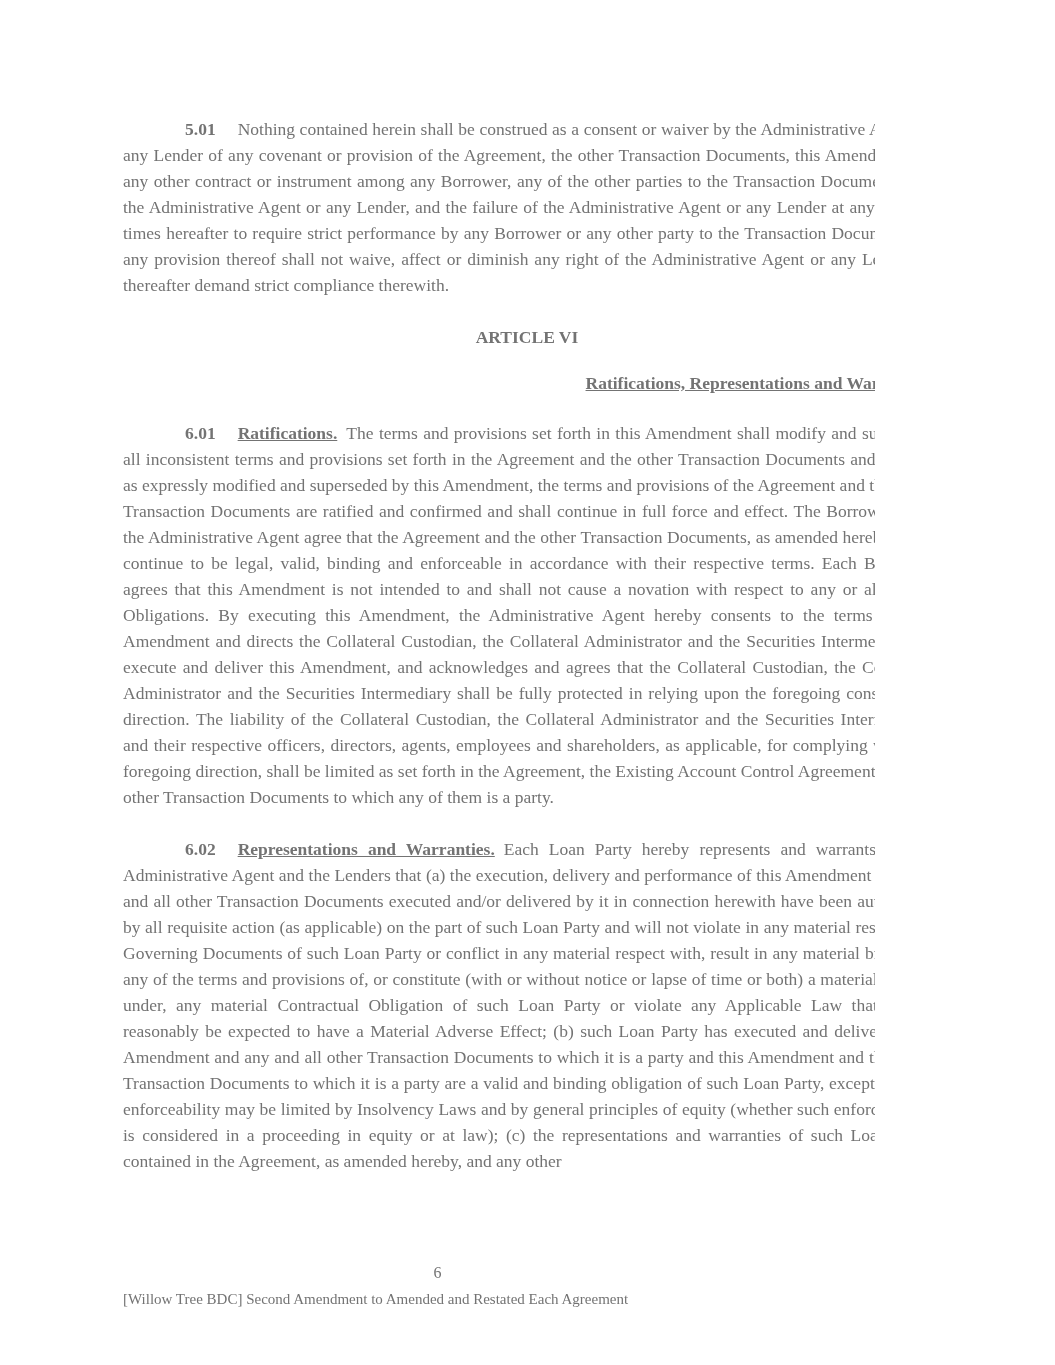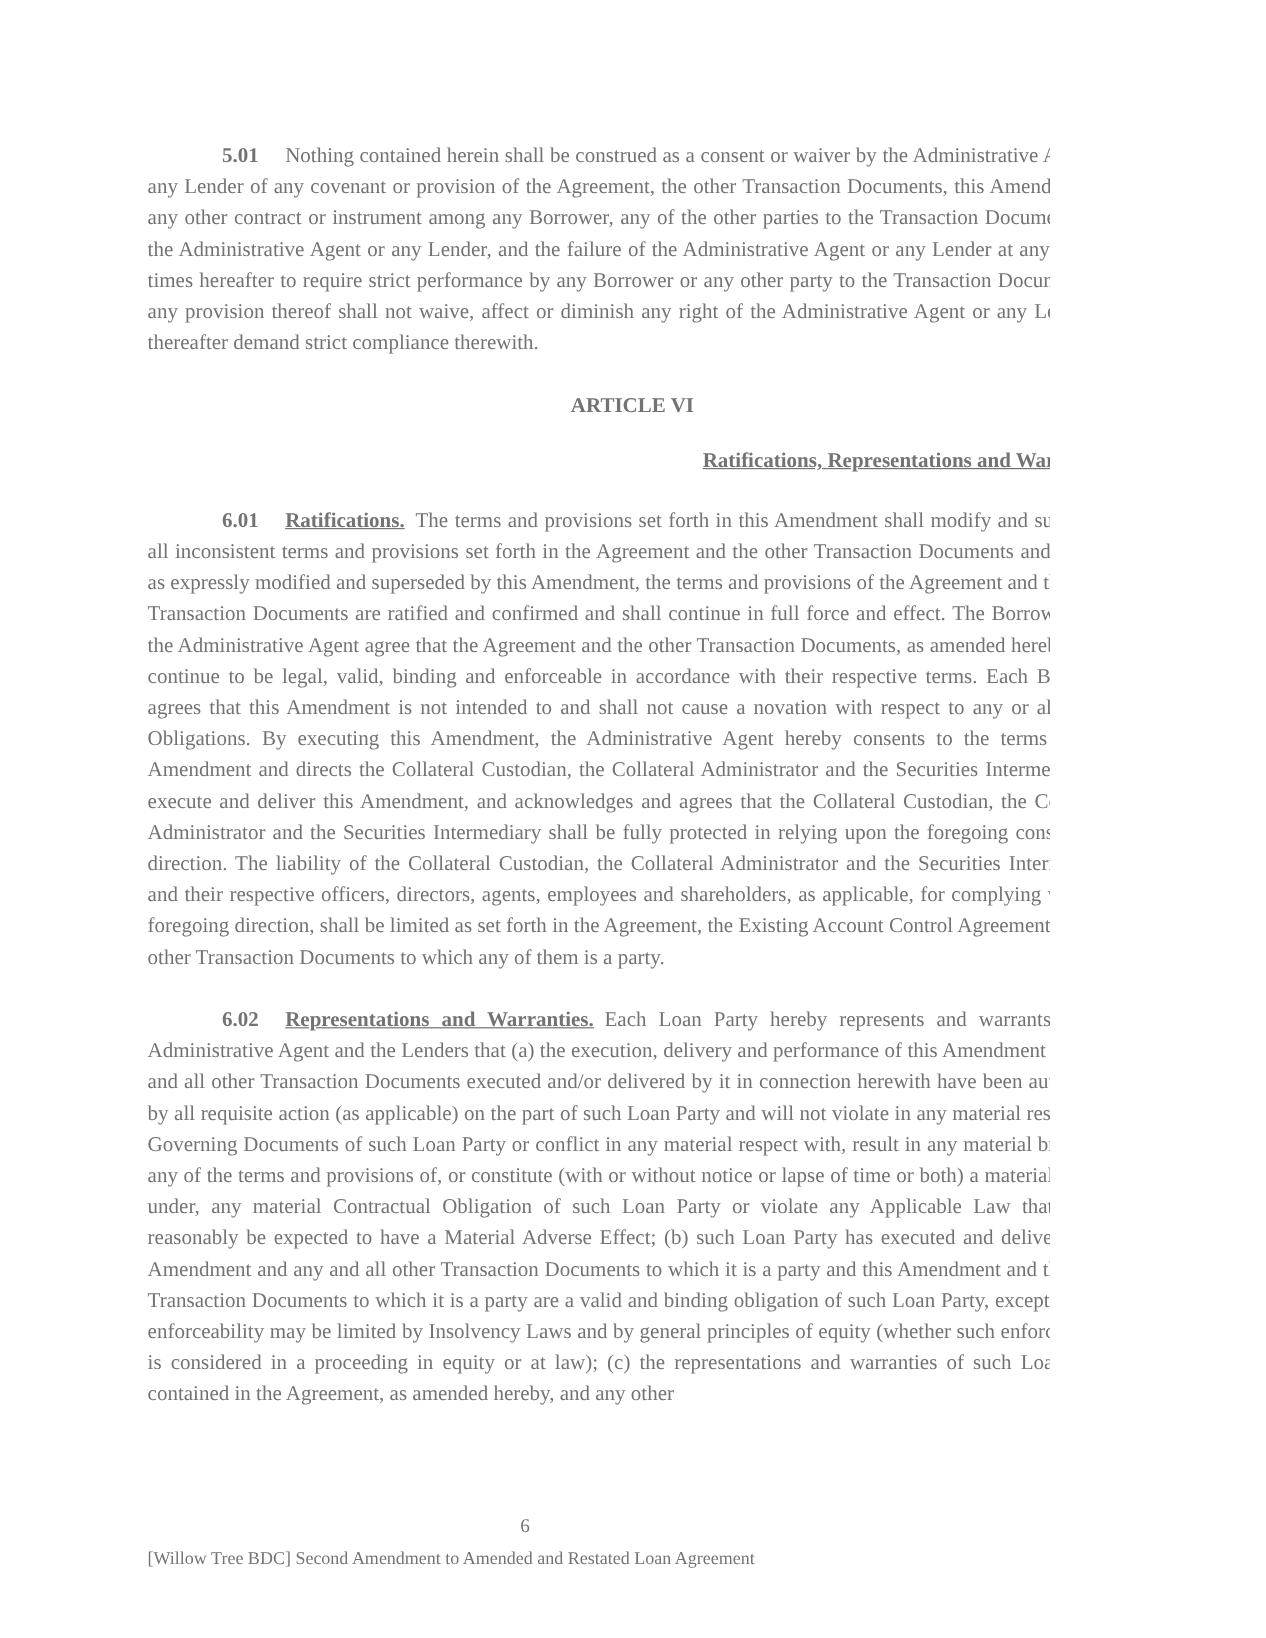--- a/index.html
+++ b/index.html
@@ -82,16 +82,16 @@
 
     <p class="para"><span class="num">6.01</span><span class="tab"></span><span class="sect-title">Ratifications.</span><span>The terms and provisions set forth in this Amendment shall modify and supersede all inconsistent terms and provisions set forth in the Agreement and the other Transaction Documents and, except as expressly modified and superseded by this Amendment, the terms and provisions of the Agreement and the other Transaction Documents are ratified and confirmed and shall continue in full force and effect.  The Borrowers and the Administrative Agent agree that the Agreement and the other Transaction Documents, as amended hereby, shall continue to be legal, valid, binding and enforceable in accordance with their respective terms.  Each Borrower agrees that this Amendment is not intended to and shall not cause a novation with respect to any or all of the Obligations.  By executing this Amendment, the Administrative Agent hereby consents to the terms of this Amendment and directs the Collateral Custodian, the Collateral Administrator and the Securities Intermediary to execute and deliver this Amendment, and acknowledges and agrees that the Collateral Custodian, the Collateral Administrator and the Securities Intermediary shall be fully protected in relying upon the foregoing consent and direction.  The liability of the Collateral Custodian, the Collateral Administrator and the Securities Intermediary and their respective officers, directors, agents, employees and shareholders, as applicable, for complying with the foregoing direction, shall be limited as set forth in the Agreement, the Existing Account Control Agreement and the other Transaction Documents to which any of them is a party.</span></p>
 
     <p class="para"><span class="num">6.02</span><span class="tab"></span><span class="sect-title">Representations and Warranties.</span><span>Each Loan Party hereby represents and warrants to the Administrative Agent and the Lenders that (a) the execution, delivery and performance of this Amendment and any and all other Transaction Documents executed and/or delivered by it in connection herewith have been authorized by all requisite action (as applicable) on the part of such Loan Party and will not violate in any material respect the Governing Documents of such Loan Party or conflict in any material respect with, result in any material breach of any of the terms and provisions of, or constitute (with or without notice or lapse of time or both) a material default under, any material Contractual Obligation of such Loan Party or violate any Applicable Law that would reasonably be expected to have a Material Adverse Effect; (b) such Loan Party has executed and delivered this Amendment and any and all other Transaction Documents to which it is a party and this Amendment and the other Transaction Documents to which it is a party are a valid and binding obligation of such Loan Party, except as such enforceability may be limited by Insolvency Laws and by general principles of equity (whether such enforceability is considered in a proceeding in equity or at law); (c) the representations and warranties of such Loan Party contained in the Agreement, as amended hereby, and any other</span></p>
 
   </div>
 
   <div class="page-number">6</div>
 
   <div class="footer-id">
-    <div>[Willow Tree BDC] Second Amendment to Amended and Restated Loan Agreement</div>
+    <div>[Willow Tree BDC] Second Amendment to Amended and Restated Each Agreement</div>
   </div>
 
 </div>
 
 </body></html>

